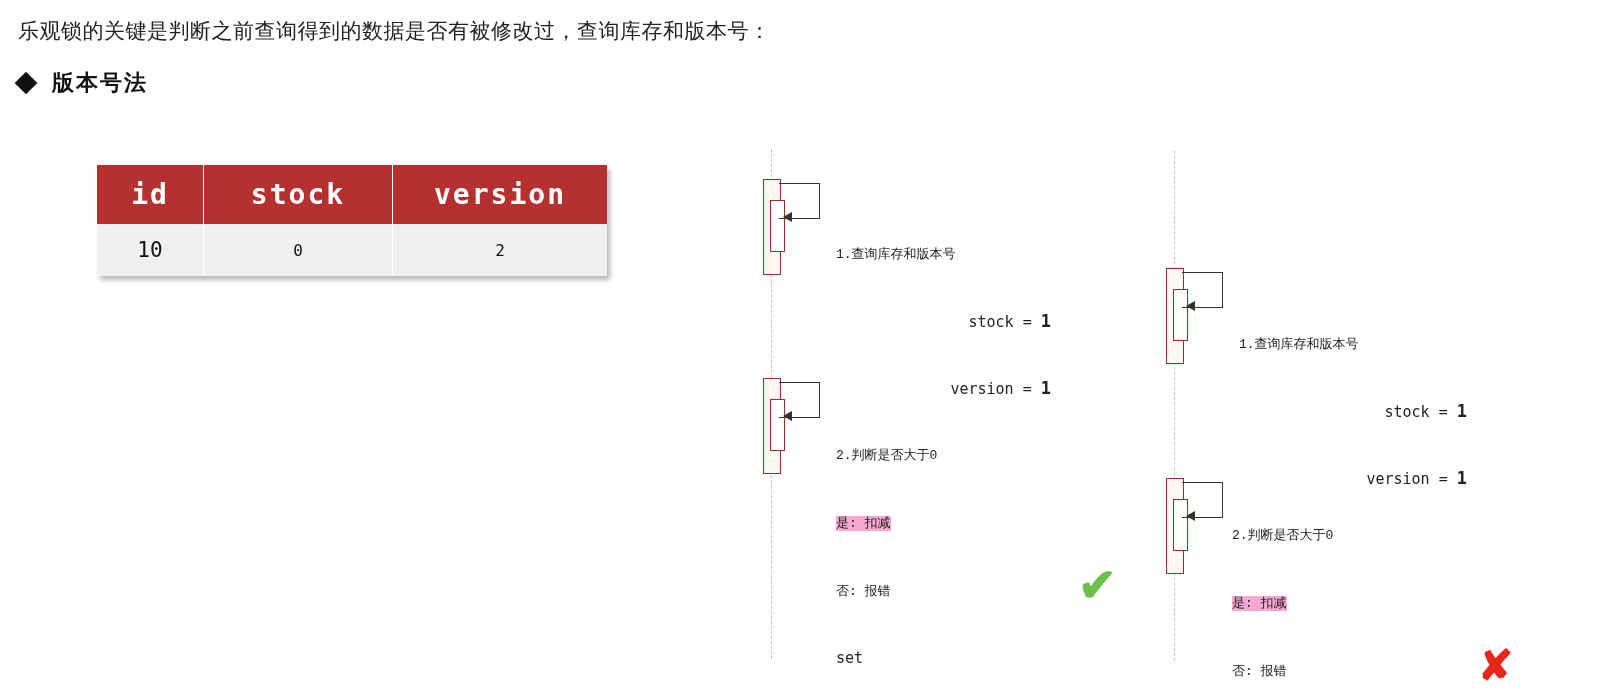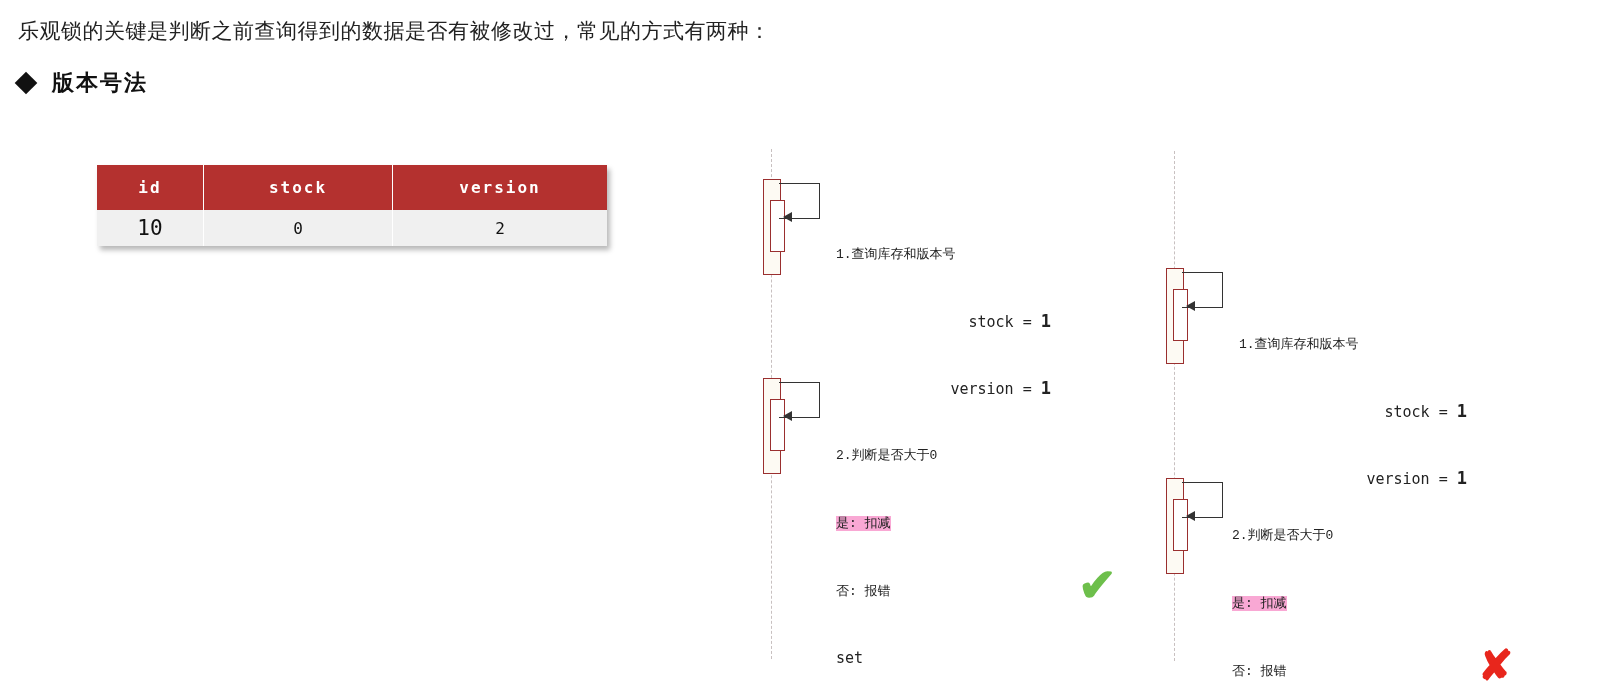--- a/index.html
+++ b/index.html
@@ -35,29 +35,29 @@
   .tbl-wrap{
     position:absolute;left:97px;top:165px;
     box-shadow:3px 4px 5px rgba(0,0,0,0.28);
   }
   table.db{
     border-collapse:collapse;
     font-family:"DejaVu Sans Mono", monospace;
   }
   table.db th{
     background:#b4312f;color:#ffffff;
-    font-size:16px;font-weight:bold;letter-spacing:2px;
+    font-size:28px;font-weight:bold;letter-spacing:2px;
     padding:13px 0;
     border-right:1px solid #ffffff;
   }
   table.db th:last-child{border-right:none;}
   table.db td{
     background:#f0f0f0;color:#111;
     font-size:16px;text-align:center;
-    padding:6px 0;
+    padding:14px 0;
     border-right:1px solid #ffffff;
   }
   table.db td:last-child{border-right:none;}
   table.db td.first{font-size:21px;}
   .col-id{width:106px;}
   .col-stock{width:188px;}
   .col-version{width:214px;}
 
   
   .actor{
@@ -114,21 +114,21 @@
 
   .cursor{
     position:absolute;width:0;height:0;
   }
 </style>
 </head>
 <body>
 
 <div class="canvas">
 
-  <div class="intro">乐观锁的关键是判断之前查询得到的数据是否有被修改过，常见的方式有两种：</div>
+  <div class="intro">乐观锁的关键是判断之前查询得到的数据是否有被修改过，查询库存和版本号：</div>
 
   <div class="bullet-row">
     <span class="diamond"></span>
     <span class="bullet-label">版本号法</span>
   </div>
 
   <div class="tbl-wrap">
     <table class="db">
       <thead>
         <tr>

